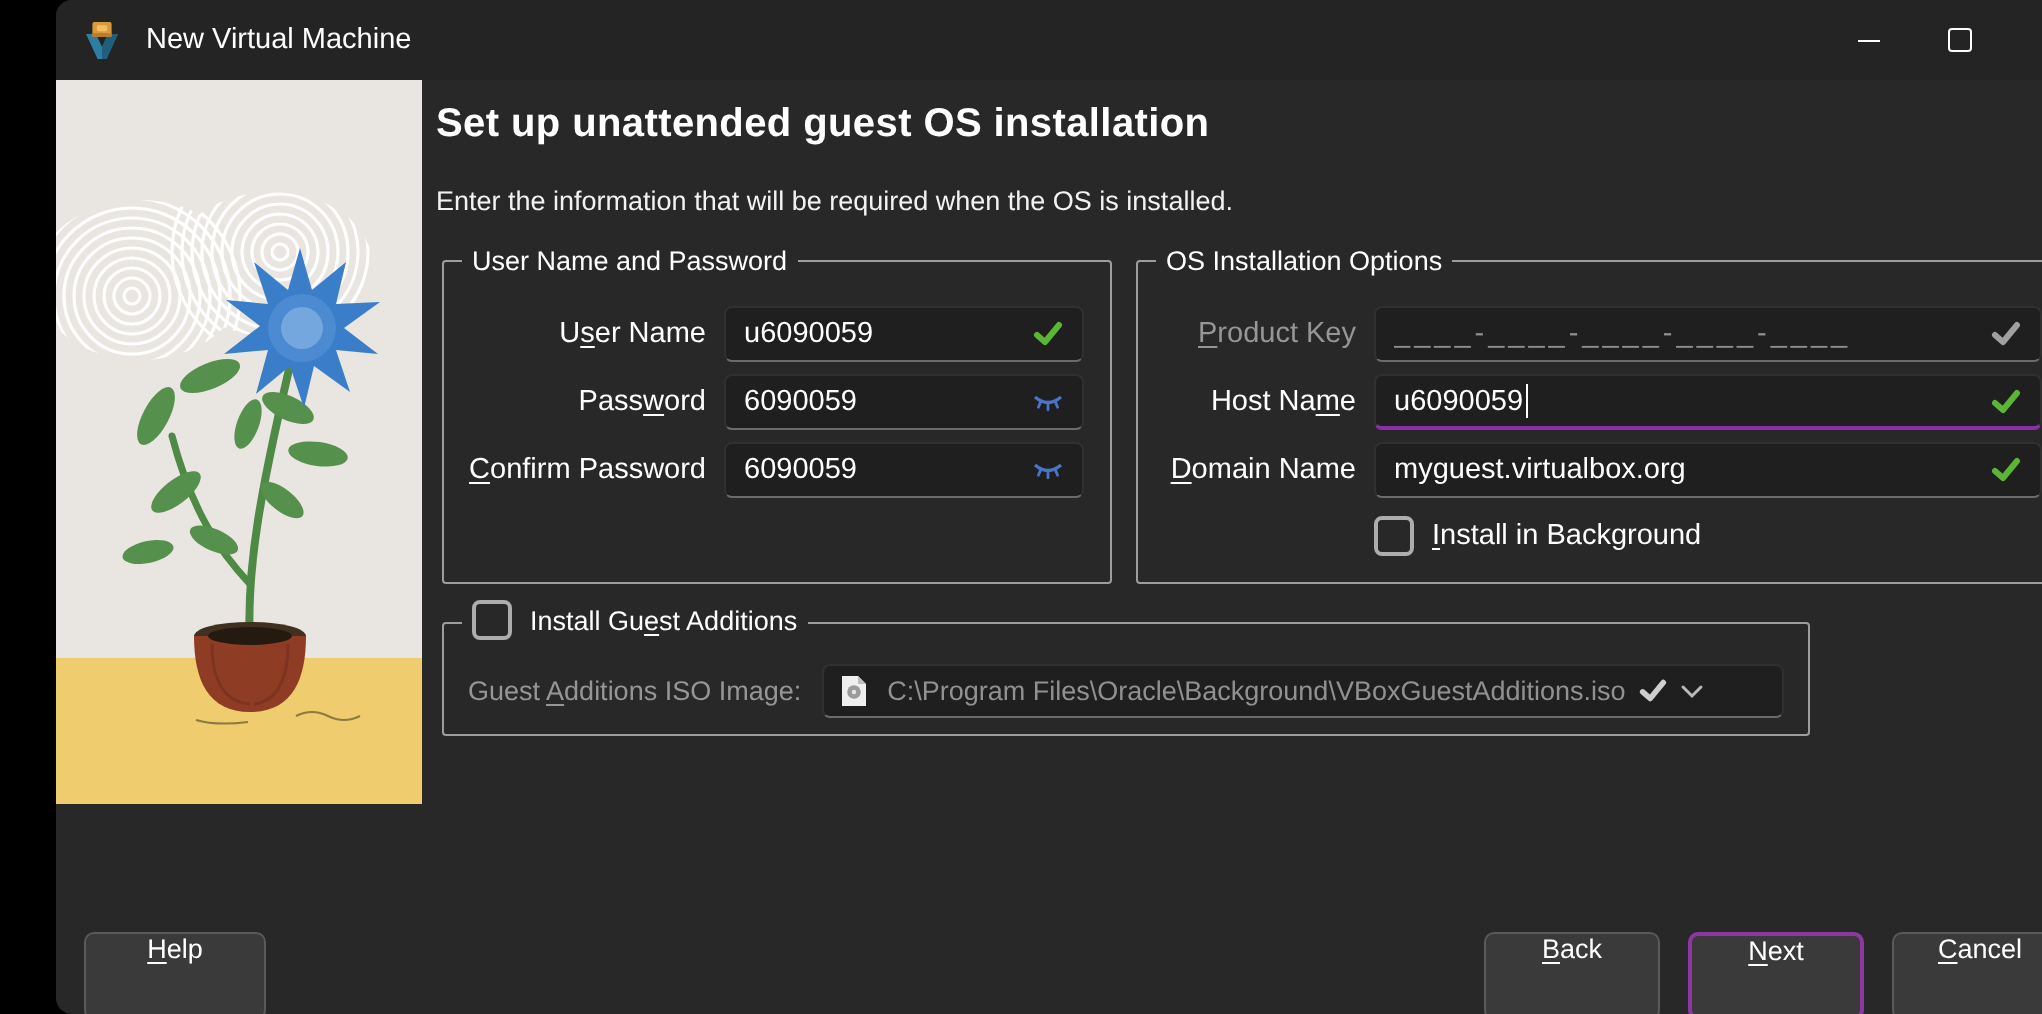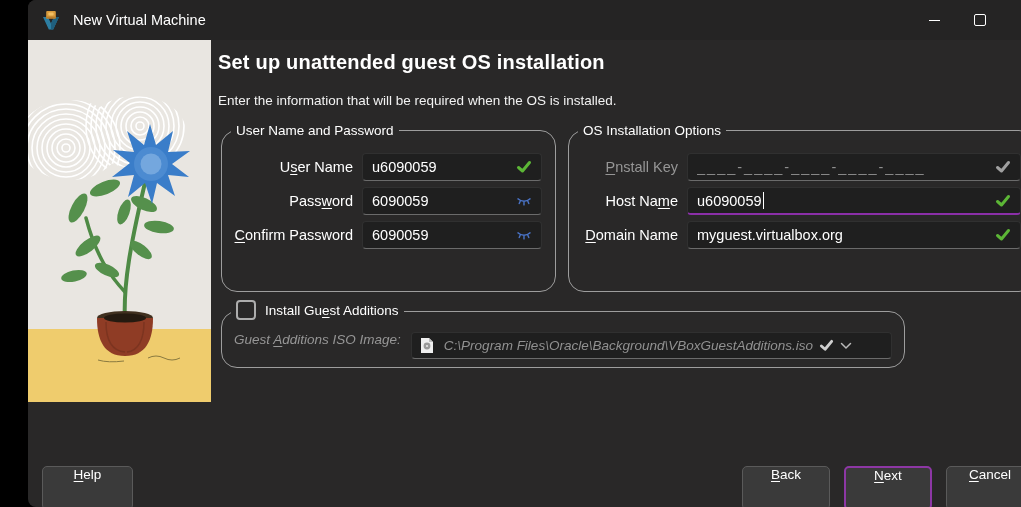--- a/index.html
+++ b/index.html
@@ -17,21 +17,21 @@
   .win-btn{width:46px;display:flex;align-items:center;justify-content:center;cursor:default;}
   .glyph-min{width:11px;height:1px;background:#fff;display:block;}
   .glyph-max{width:10px;height:10px;border:1px solid #fff;border-radius:2px;display:block;}
   .glyph-close{font-size:19px;line-height:1;color:#fff;}
   
   .banner{position:absolute;left:0;top:40px;width:183px;height:362px;}
   
   .page-title{position:absolute;left:190px;top:51px;font-size:20px;font-weight:bold;letter-spacing:.2px;}
   .page-subtitle{position:absolute;left:190px;top:93px;font-size:13.5px;color:#f2f2f2;}
   
-  .groupbox{position:absolute;border:1px solid #9d9d9d;border-radius:16px;box-sizing:border-box;}
+  .groupbox{position:absolute;border:1px solid #9d9d9d;border-radius:2px;box-sizing:border-box;}
   .legend{position:absolute;top:-9px;left:9px;background:#292828;padding:0 5px;font-size:13.5px;line-height:17px;white-space:nowrap;}
   .legend-check{top:-12px;display:flex;align-items:center;gap:9px;}
   .accel{text-decoration:underline;text-underline-offset:2px;}
   .rows{display:flex;flex-direction:column;gap:6px;padding:22px 13px 0 10px;}
   .form-row{display:flex;align-items:center;height:28px;}
   .lbl{text-align:right;padding-right:9px;font-size:14.5px;white-space:nowrap;flex:0 0 auto;}
   .lbl.dim{color:#969696;}
   .field{flex:1;height:28px;background:#1f1f1f;border:1px solid #303030;border-bottom:1px solid #6b6b6b;
          border-radius:4px;display:flex;align-items:center;padding:0 9px;font-size:14.5px;box-sizing:border-box;min-width:0;}
   .field .value{white-space:nowrap;overflow:hidden;}
@@ -43,21 +43,21 @@
   .checkbox{width:16px;height:16px;border:2px solid #adadad;border-radius:4px;background:transparent;flex:0 0 auto;box-sizing:content-box;}
   .cbrow{display:flex;align-items:center;gap:9px;height:26px;}
   .cb-label{font-size:14.5px;}
   
   #group-user{left:193px;top:130px;width:335px;height:162px;}
   #group-user .lbl{width:121px;}
   #group-os{left:540px;top:130px;width:467px;height:162px;}
   #group-os .lbl{width:99px;}
   #group-os .cbrow{margin-left:108px;}
   #group-ga{left:193px;top:311px;width:684px;height:57px;}
-  #group-ga .garow{display:flex;align-items:flex-start;margin:20px 12px 0 12px;font-style:italic;}
+  #group-ga .garow{display:flex;align-items:center;margin:20px 12px 0 12px;}
   #group-ga .iso-label{color:#969696;font-size:13.5px;white-space:nowrap;padding-right:10px;}
   .combo{flex:1;height:27px;background:#1f1f1f;border:1px solid #303030;border-bottom:1px solid #6b6b6b;
          border-radius:4px;display:flex;align-items:center;padding:0 8px;box-sizing:border-box;min-width:0;}
   .combo .value{color:#919191;font-size:13.5px;white-space:nowrap;overflow:hidden;margin-left:10px;}
   
   .btn{height:44px;background:#3a3a3a;border:1px solid #5a5a5a;border-radius:5px;color:#fff;
        font-size:13.5px;display:flex;justify-content:center;box-sizing:border-box;cursor:default;}
   #help-button{position:absolute;left:14px;top:466px;width:91px;}
   .btn-row{position:absolute;right:15px;top:466px;display:flex;gap:14px;}
   .btn-row .btn{width:88px;}
@@ -199,21 +199,21 @@
           </span>
         </div>
       </div>
     </div>
   </div>
 
   <div class="groupbox" id="group-os">
     <div class="legend">OS Installation Options</div>
     <div class="rows">
       <div class="form-row">
-        <div class="lbl dim"><span></span><span class="accel">P</span><span>nstall Key</span></div>
+        <div class="lbl dim"><span></span><span class="accel">P</span><span>roduct Key</span></div>
         <div class="field">
           <span class="value dimtext">____-____-____-____-____</span>
             <span class="spacer"></span>
           <span class="ficon">
             <svg width="16" height="16" viewBox="0 0 16 16">
                 <path d="M2.5 8.5 L6.5 12 L13.5 3.5" stroke="#a0a0a0" stroke-width="3" fill="none" stroke-linecap="round" stroke-linejoin="round"></path>
               </svg>
           </span>
         </div>
       </div>
@@ -234,20 +234,24 @@
         <div class="lbl"><span></span><span class="accel">D</span><span>omain Name</span></div>
         <div class="field">
           <span class="value">myguest.virtualbox.org</span>
             <span class="spacer"></span>
           <span class="ficon">
             <svg width="16" height="16" viewBox="0 0 16 16">
                 <path d="M2.5 8.5 L6.5 12 L13.5 3.5" stroke="#5cb636" stroke-width="3" fill="none" stroke-linecap="round" stroke-linejoin="round"></path>
               </svg>
           </span>
         </div>
+      </div>
+      <div class="cbrow">
+        <span class="checkbox"></span>
+        <span class="cb-label"><span class="accel">I</span><span>nstall in Background</span></span>
       </div>
     </div>
   </div>
 
   <div class="groupbox" id="group-ga">
     <div class="legend legend-check">
       <span class="checkbox"></span>
       <span><span>Install Gu</span><span class="accel">e</span><span>st Additions</span></span>
     </div>
     <div class="garow">

